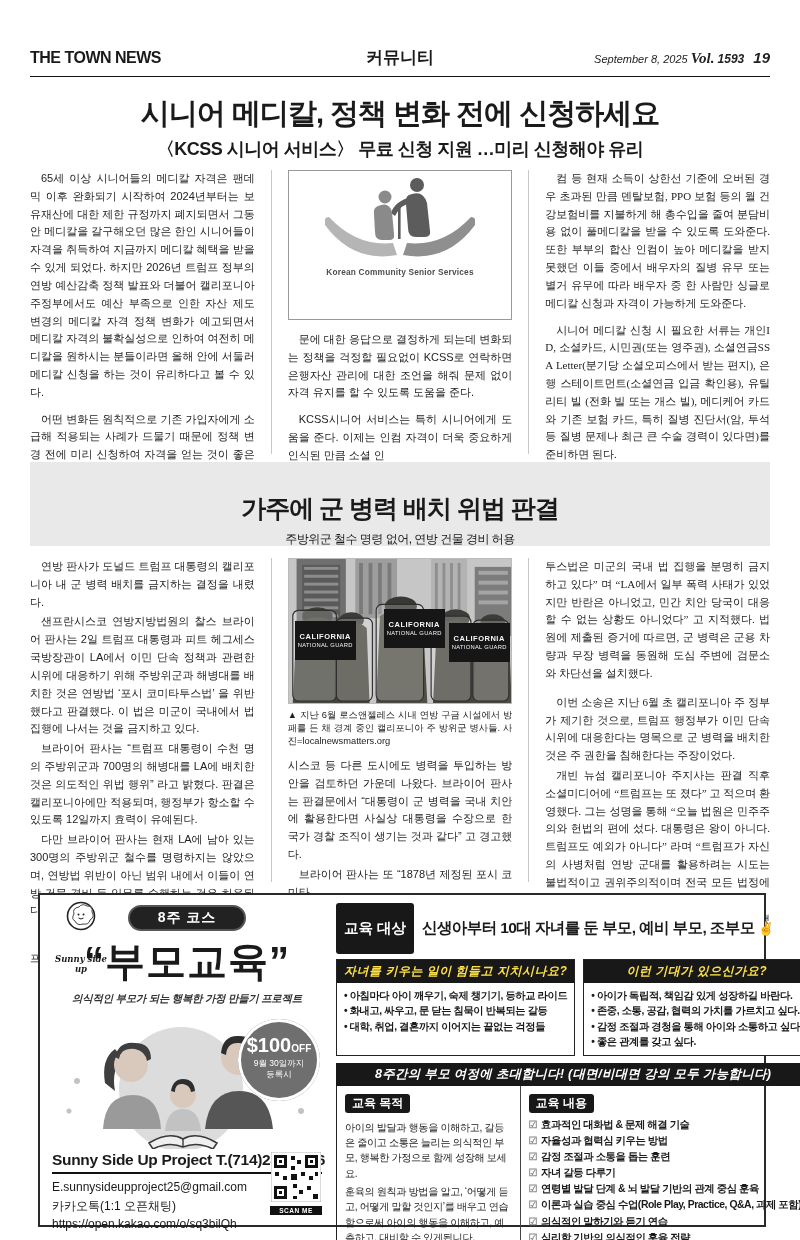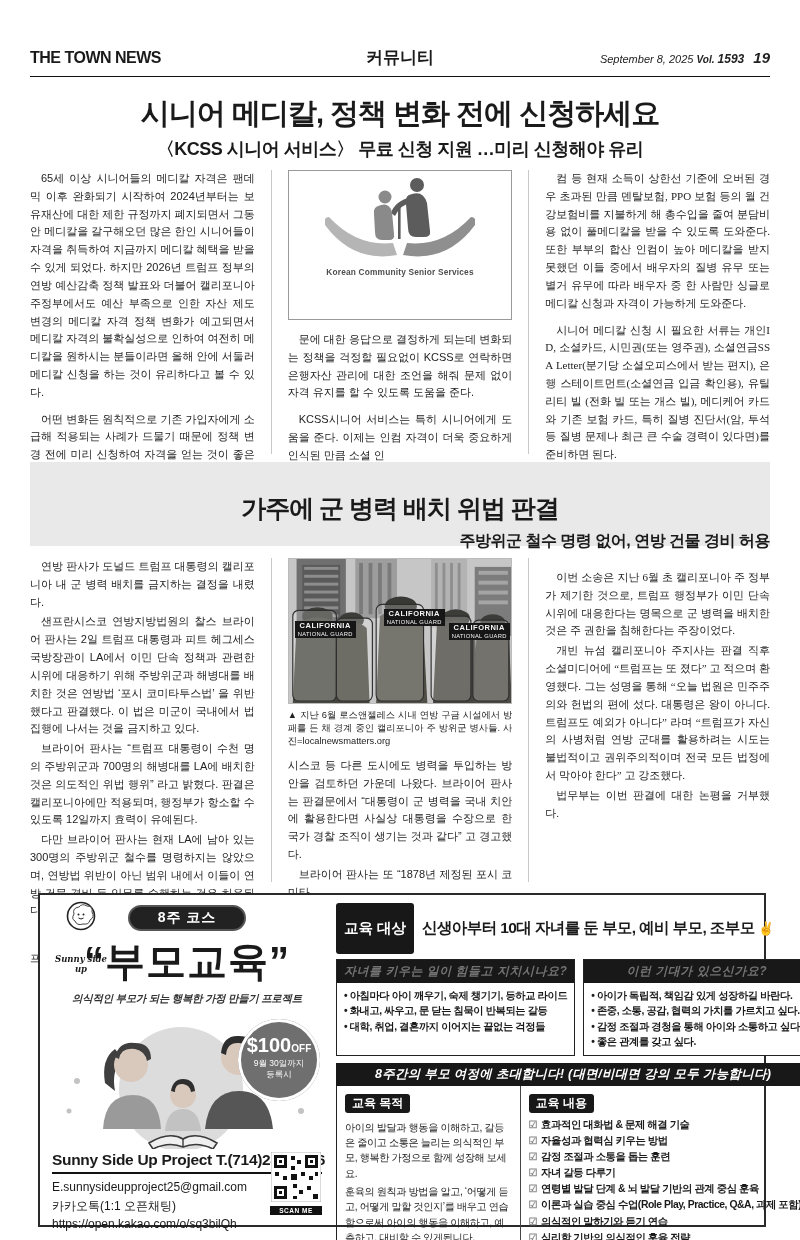--- a/index.html
+++ b/index.html
@@ -9,21 +9,21 @@
     font-family:"Liberation Sans", sans-serif; color:#1a1a1a;
     overflow:hidden;
   }
   .abs { position:absolute; }
 
   
   .hdr { left:30px; top:46px; width:740px; display:flex; align-items:baseline; }
   .hdr .paper { font-weight:bold; font-size:16px; letter-spacing:-0.5px; width:260px; }
   .hdr .section { flex:1; text-align:center; font-size:17px; font-weight:600; }
   .hdr .dateblk { width:260px; text-align:right; font-style:italic; font-size:11px; color:#222; }
-  .hdr .vol { font-size:10px; font-weight:bold; }
+  .hdr .vol { font-size:15px; font-weight:bold;font-family:Liberation Serif, serif; }
   .hdr .volnum { font-weight:bold; font-size:12px; }
   .hdr .pagenum { font-weight:bold; font-size:15px; margin-left:6px; }
   .hdr-rule { left:30px; top:76px; width:740px; border-top:1.6px solid #111; }
 
   
   .atitle1 { left:30px; top:94px; width:740px; text-align:center; font-size:29px; font-weight:800; letter-spacing:-1px; }
   .asub1 { left:30px; top:137px; width:740px; text-align:center; font-size:18px; font-weight:800; letter-spacing:-0.5px; }
 
   .cols { display:flex; }
   .col { flex:1; padding-right:16px; }
@@ -41,25 +41,25 @@
   .contact .l2 { padding-left:38px; }
 
   
   .kcssbox { border:1px solid #999; height:150px; margin-bottom:11px; text-align:center; padding-top:4px; background:#fff; }
   .kcss-acronym { font-size:33px; font-weight:800; color:#4e4e4e; letter-spacing:5px; line-height:0.9; }
   .kcss-sub { font-size:8.3px; font-weight:bold; color:#4e4e4e; letter-spacing:0.2px; }
 
   
   .a2box { left:30px; top:462px; width:740px; height:84px; background:#e9e9e9; text-align:center; }
   .a2title { font-size:25px; font-weight:800; letter-spacing:-1px; padding-top:30px; }
-  .a2sub { font-size:16px; font-weight:700; letter-spacing:-0.5px; margin-top:6px;text-align:right; }
+  .a2sub { font-size:12px; font-weight:400; letter-spacing:-0.5px; margin-top:6px; }
 
   
   .photo { position:relative; width:100%; height:146px; background:#cfcfcf; overflow:hidden; border:1px solid #bbb; }
-  .plate { position:absolute; background:#161616; color:#f5f5f5; padding:1px 3px; text-align:center; line-height:1.15; }
+  .plate { position:absolute; background:#161616; color:#f5f5f5; padding:12px 3px; text-align:center; line-height:1.15; }
   .plate .pl1 { font-size:7.5px; font-weight:bold; letter-spacing:0.5px; }
   .plate .pl2 { font-size:5.8px; letter-spacing:0.3px; }
   .caption { font-size:9.3px; line-height:1.4; color:#222; margin-top:5px; margin-bottom:9px; text-align:justify; word-break:break-all; }
 
   
   .adbox { left:38px; top:893px; width:728px; height:334px; border:2px solid #2a2a2a; background:#fff; display:flex; }
   .ad-left { width:292px; padding:8px 10px 8px 12px; position:relative; }
   .ad-right { flex:1; padding:8px 10px 8px 4px; display:flex; flex-direction:column; }
 
   .brandwrap { position:absolute; left:10px; top:6px; text-align:center; width:62px; }
@@ -82,21 +82,21 @@
   .qrlabel { background:#111; color:#fff; font-size:6.5px; font-weight:bold; letter-spacing:0.5px; padding:1px 0; }
 
   .badge { display:inline-block; background:#181818; color:#fff; font-weight:800; border-radius:3px; }
   .targetrow { display:flex; align-items:center; margin-bottom:5px; }
   .targetrow .badge { font-size:14.5px; padding:16px 8px; margin-right:8px; }
   .targettext { font-size:15.5px; font-weight:800; letter-spacing:-0.6px; }
   .handicon { font-size:13px; color:#555; margin-left:4px; }
 
   .qboxes { display:flex; gap:8px; }
   .qbox { border:1.8px solid #222; flex:1; background:#fff; }
-  .qbox .qhead { background:#181818; color:#737373; text-align:center; font-size:12px; font-weight:bold; padding:3px 0; font-style:italic; letter-spacing:0.5px; }
+  .qbox .qhead { background:#181818; color:#fde047; text-align:center; font-size:12px; font-weight:bold; padding:3px 0; font-style:italic; letter-spacing:0.5px; }
   .qbox ul { list-style:none; padding:5px 7px; }
   .qbox li { font-size:10.3px; font-weight:bold; line-height:1.5; letter-spacing:-0.4px; white-space:nowrap; }
   .qbox li::before { content:"• "; }
 
   .invitebar { background:#181818; color:#fff; text-align:center; font-size:12.5px; font-weight:bold; font-style:italic; padding:3px 0; margin-top:7px; letter-spacing:0.3px; }
 
   .mainbox { border:1.8px solid #222; border-top:none; flex:1; display:flex; }
   .mcol { padding:7px 8px; }
   .mcol.left { width:46%; border-right:1.5px solid #444; }
   .mcol.right { flex:1; }
@@ -246,20 +246,21 @@
       <div class="plate" style="left:160px; top:64px;">
         <div class="pl1">CALIFORNIA</div>
         <div class="pl2">NATIONAL GUARD</div>
       </div>
     </div>
     <div class="caption">▲ 지난 6월 로스앤젤레스 시내 연방 구금 시설에서 방패를 든 채 경계 중인 캘리포니아 주 방위군 병사들. 사진=localnewsmatters.org</div>
     <p class="bp tight" style="text-indent:0;">시스코 등 다른 도시에도 병력을 투입하는 방안을 검토하던 가운데 나왔다. 브라이어 판사는 판결문에서 “대통령이 군 병력을 국내 치안에 활용한다면 사실상 대통령을 수장으로 한 국가 경찰 조직이 생기는 것과 같다” 고 경고했다.</p>
     <p class="bp tight">브라이어 판사는 또 “1878년 제정된 포시 코미타</p>
   </div>
   <div class="col">
+    <p class="bp tight" style="text-indent:0;">투스법은 미군의 국내 법 집행을 분명히 금지하고 있다” 며 “LA에서 일부 폭력 사태가 있었지만 반란은 아니었고, 민간 치안 당국이 대응할 수 없는 상황도 아니었다” 고 지적했다. 법원에 제출된 증거에 따르면, 군 병력은 군용 차량과 무장 병력을 동원해 도심 주변에 검문소와 차단선을 설치했다.</p>
     <p class="bp tight" style="margin-top:11px;">이번 소송은 지난 6월 초 캘리포니아 주 정부가 제기한 것으로, 트럼프 행정부가 이민 단속 시위에 대응한다는 명목으로 군 병력을 배치한 것은 주 권한을 침해한다는 주장이었다.</p>
     <p class="bp tight">개빈 뉴섬 캘리포니아 주지사는 판결 직후 소셜미디어에 “트럼프는 또 졌다” 고 적으며 환영했다. 그는 성명을 통해 “오늘 법원은 민주주의와 헌법의 편에 섰다. 대통령은 왕이 아니다. 트럼프도 예외가 아니다” 라며 “트럼프가 자신의 사병처럼 연방 군대를 활용하려는 시도는 불법적이고 권위주의적이며 전국 모든 법정에서 막아야 한다” 고 강조했다.</p>
     <p class="bp tight">법무부는 이번 판결에 대한 논평을 거부했다.</p>
   </div>
 </div>
 
 <div class="abs adbox">
 
   <div class="ad-left">
     <div class="brandwrap">

